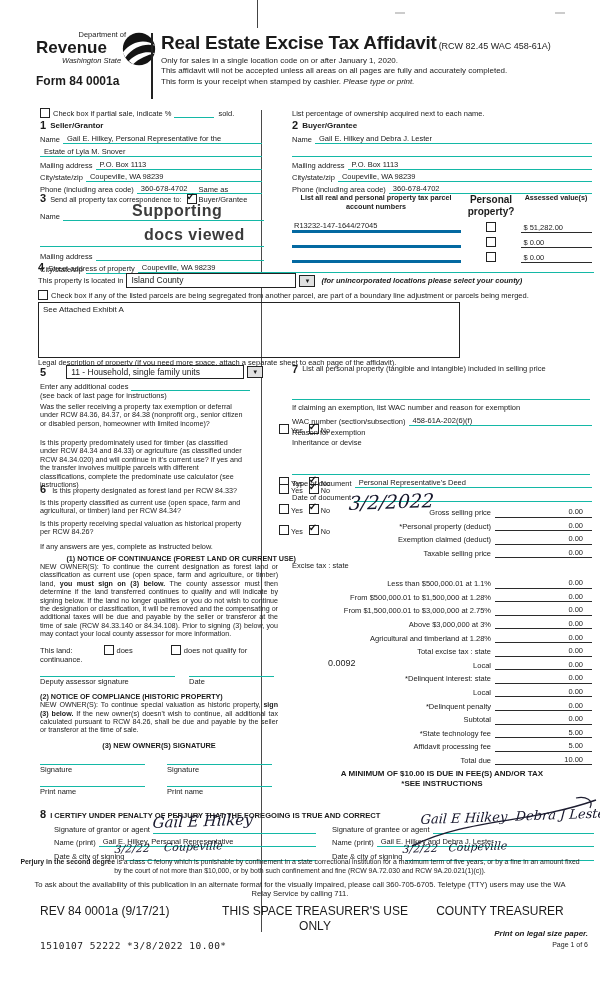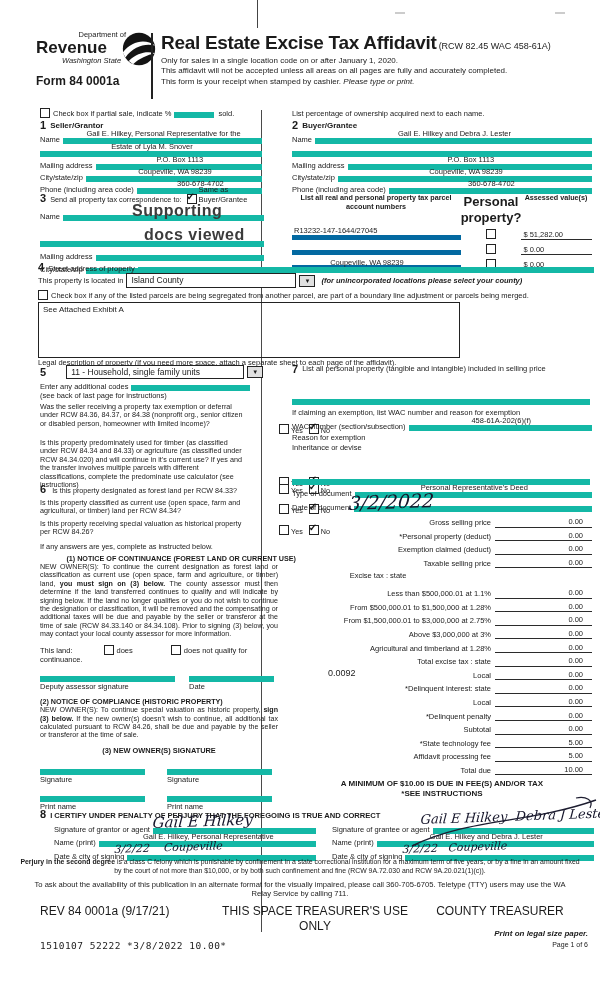--- a/index.html
+++ b/index.html
@@ -2,42 +2,42 @@
 <html><head>
 <meta charset="utf-8">
 <style>
   html,body{margin:0;padding:0;background:#fff;}
   .page{position:relative;width:600px;height:983px;background:#fff;overflow:hidden;
         font-family:"Liberation Sans", sans-serif;color:#1b1b1b;font-size:7.5px;line-height:1.25;}
   .abs{position:absolute;}
   .b{font-weight:bold;}
   .i{font-style:italic;}
   .row{display:flex;align-items:flex-end;}
-  .ul{border-bottom:6px solid #14b8a6;text-align:center;}
+  .ul{border-bottom:1px solid #14b8a6;}
   .fill{flex:1;}
   .val{padding:0 2px 0 4px;}
   .lbl{margin-right:3px;white-space:nowrap;}
   .secnum{font-weight:bold;font-size:11px;margin-right:4px;line-height:1;}
   .sectitle{font-weight:bold;font-size:8px;}
   .cb{display:inline-block;width:8px;height:8px;border:1.2px solid #222;position:relative;vertical-align:-1px;background:#fff;flex:none;}
   .cb.on::after{content:"\2713";position:absolute;left:-1px;top:-4px;font-size:10px;font-weight:bold;color:#111;}
   .yn{white-space:nowrap;}
   .yn .cb{margin:0 2px 0 6px;}
   .qrow{position:relative;padding-right:50px;font-size:7.2px;line-height:1.17;}
   .qrow .yn{position:absolute;right:-34px;bottom:1px;}
   .dd{display:inline-block;border:1.5px solid #222;background:#fff;padding:1px 4px;font-size:8.5px;}
   .ddbtn{display:inline-block;border:1.2px solid #222;background:#e0e0e0;font-size:6px;padding:2px 4px;margin-left:3px;vertical-align:top;line-height:1;}
   .para{font-size:7.1px;line-height:1.18;text-align:justify;}
   .hand{font-family:"DejaVu Serif", serif;font-style:italic;color:#15152a;white-space:pre;transform:rotate(-2deg) skewX(-6deg);transform-origin:left bottom;}
   .taxrow{display:flex;align-items:flex-end;height:13.6px;position:relative;}
   .taxrow .tl{flex:1;text-align:right;white-space:nowrap;}
   .taxrow .tv{width:88px;border-bottom:1px solid #2b2b2b;text-align:right;padding-right:9px;margin-left:4px;flex:none;}
   .taxrow .tp{position:absolute;left:36px;bottom:1px;font-size:9px;}
   .prow{display:flex;align-items:flex-end;height:15px;}
-  .prow .pc{width:168px;border-bottom:5px solid #0369a1;padding:0 2px;}
+  .prow .pc{width:168px;border-bottom:3px solid #0369a1;padding:0 2px;}
   .prow .cc{width:62px;text-align:center;}
   .prow .vc{width:68px;border-bottom:1px solid #2b2b2b;padding:0 2px;}
   .hdr-sub{font-size:8px;line-height:1.3;}
 </style>
 </head>
 <body>
 
 <div class="page">
 
   <div class="abs" style="left:257px;top:0;width:1px;height:28px;background:#444;"></div>
@@ -155,21 +155,21 @@
       </div>
     <div class="row" style="height:12px;">
         <span class="lbl">Phone (including area code)</span>
         <span class="ul fill val">360-678-4702</span>
       </div>
   </div>
 
   <div class="abs" style="left:292px;top:194px;width:300px;">
     <div style="display:flex;">
       <div class="b" style="width:168px;text-align:center;font-size:7.2px;line-height:1.2;">List all real and personal property tax parcel account numbers</div>
-      <div class="b" style="width:62px;text-align:center;font-size:13px;line-height:1.2;">Personal property?</div>
+      <div class="b" style="width:62px;text-align:center;font-size:10px;line-height:1.2;">Personal property?</div>
       <div class="b" style="width:68px;text-align:center;font-size:7.2px;line-height:1.2;">Assessed value(s)</div>
     </div>
     <div class="prow">
       <span class="pc">R13232-147-1644/27045</span>
       <span class="cc"><span class="cb"></span></span>
       <span class="vc">$ 51,282.00</span>
     </div>
     <div class="prow">
       <span class="pc"></span>
       <span class="cc"><span class="cb"></span></span>
@@ -310,21 +310,21 @@
           <span class="tv">0.00</span>
         </div>
       <div class="taxrow">
           <span class="tl">Exemption claimed (deduct)</span>
           <span class="tv">0.00</span>
         </div>
       <div class="taxrow">
           <span class="tl">Taxable selling price</span>
           <span class="tv">0.00</span>
         </div>
-      <div style="height:13.6px;text-align:center;padding-right:128px;padding-top:3px;">Excise tax : state</div>
+      <div style="height:13.6px;text-align:left;padding-right:128px;padding-top:3px;">Excise tax : state</div>
       <div class="taxrow">
           <span class="tl">Less than $500,000.01 at 1.1%</span>
           <span class="tv">0.00</span>
         </div>
       <div class="taxrow">
           <span class="tl">From $500,000.01 to $1,500,000 at 1.28%</span>
           <span class="tv">0.00</span>
         </div>
       <div class="taxrow">
           <span class="tl">From $1,500,000.01 to $3,000,000 at 2.75%</span>

